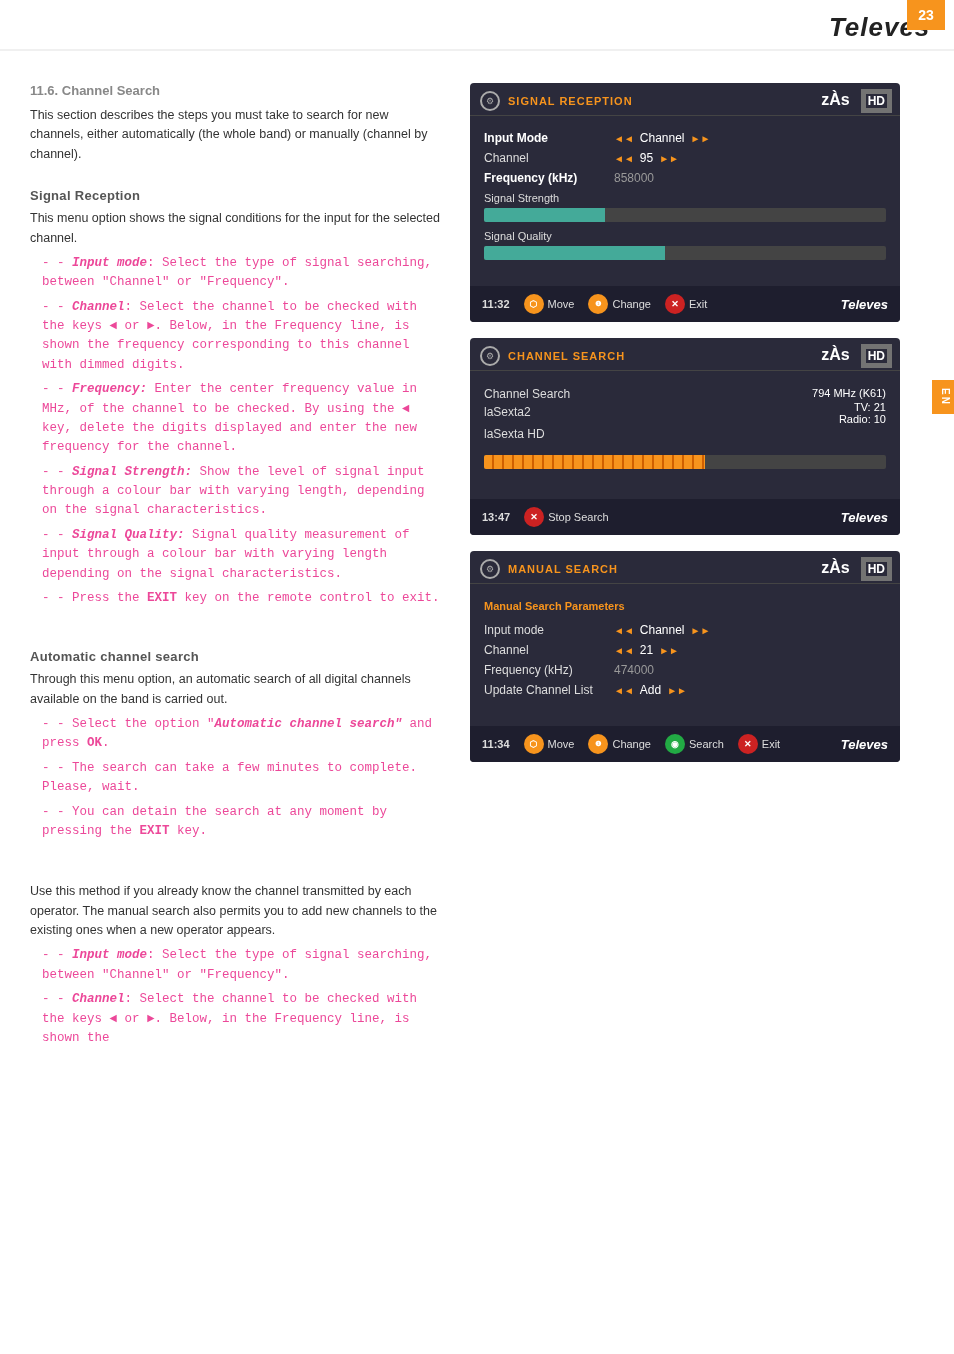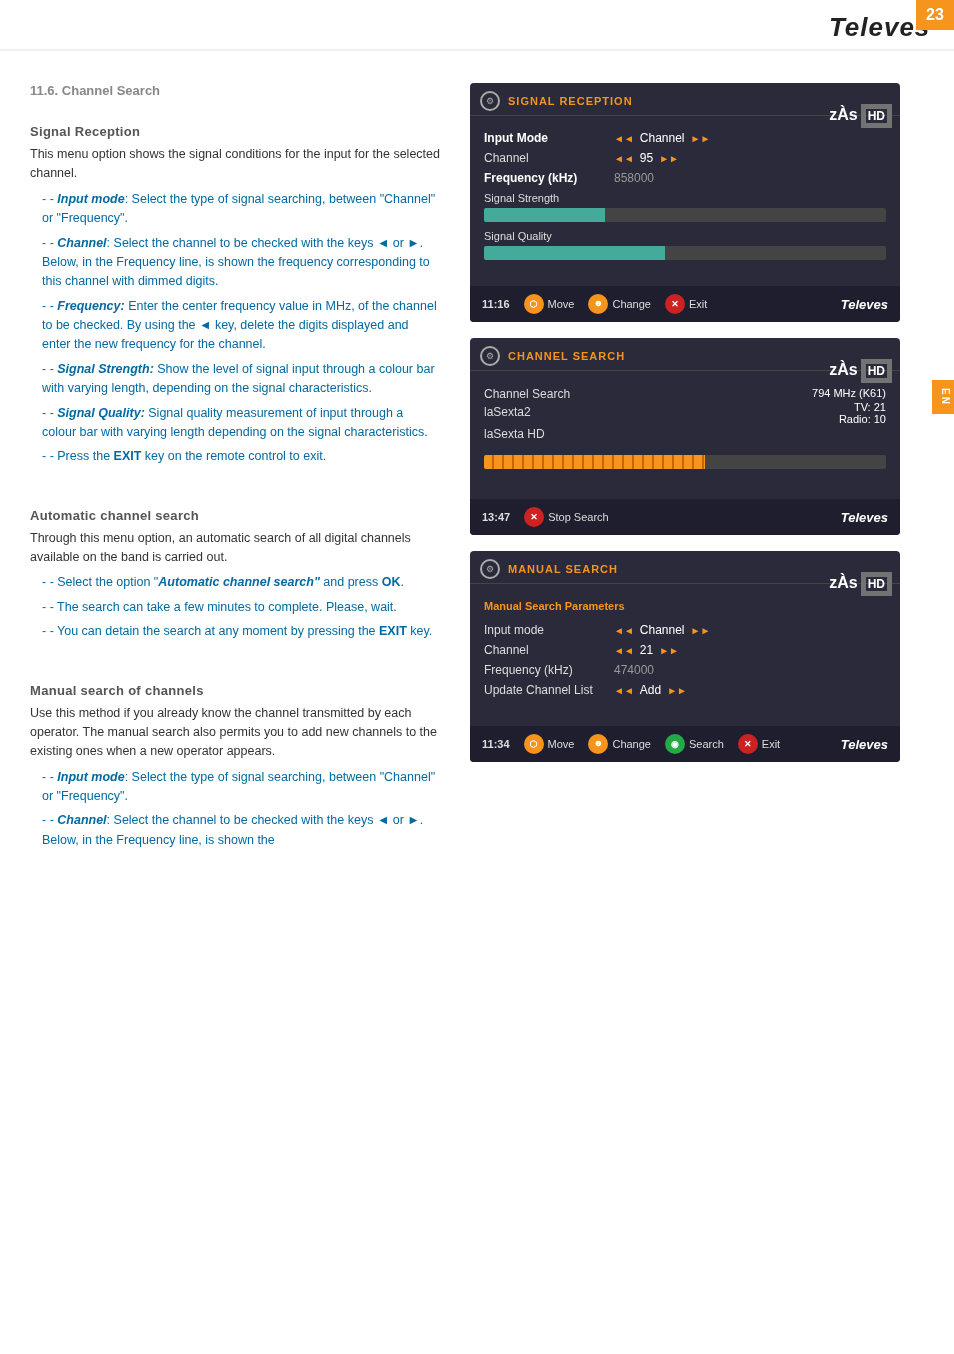--- a/index.html
+++ b/index.html
@@ -19,26 +19,26 @@
       justify-content: flex-end;
       align-items: center;
       padding: 12px 20px 6px 0;
       border-bottom: 2px solid #f0f0f0;
     }
 
     
     .page-badge {
       position: absolute;
       top: 0;
-      right: 0;
+      right: 9px;
       width: 38px;
       height: 30px;
       background: #f7941d;
       color: white;
-      font-size: 16px;
+      font-size: 14px;
       font-weight: bold;
       display: flex;
       align-items: center;
       justify-content: center;
     }
 
     
     .en-badge {
       position: absolute;
       right: 0;
@@ -89,21 +89,22 @@
       font-size: 12.5px;
       line-height: 1.55;
       margin-bottom: 6px;
       color: #333;
     }
     .bullet {
       font-size: 12.5px;
       line-height: 1.55;
       margin-bottom: 5px;
       padding-left: 12px;
-      color: #0369a1;
+      color: #ec4899;
+      font-family: Liberation Mono, monospace;
     }
     .bullet::before {
       content: "- ";
     }
     em.bold { font-style: italic; font-weight: bold; }
     strong { font-weight: bold; }
     .spacer { height: 18px; }
 
     
     .tv-screen {
@@ -111,28 +112,28 @@
       border-radius: 4px;
       overflow: hidden;
       color: white;
       font-size: 12px;
       position: relative;
     }
 
     
     .zasd-badge {
       position: absolute;
-      top: 21px;
+      top: 6px;
       right: 8px;
       font-size: 16px;
       font-weight: bold;
       color: white;
       display: flex;
       align-items: baseline;
-      gap: 1px;
+      gap: 9px;
     }
     .zasd-badge .hd {
       font-size: 12px;
       border: 5px solid #737373;
       padding: 0 2px;
       margin-left: 2px;
     }
 
     
     .screen-header {
@@ -304,20 +305,21 @@
   <div style="font-size:26px;font-weight:bold;font-style:italic;color:#222;letter-spacing:1px;">
     <span>Televes</span><span style="color:#f7941d;font-size:8px;vertical-align:super;">·</span>
   </div>
 </div>
 
 <div class="content">
 
   <div class="text-col">
 
     <div class="chapter-title">11.6. Channel Search</div>
+    <p>This section describes the steps you must take to search for new channels, either automatically (the whole band) or manually (channel by channel).</p>
 
     <div class="spacer"></div>
 
     <div class="section-title">Signal Reception</div>
     <p>This menu option shows the signal conditions for the input for the selected channel.</p>
     <div class="bullet">- <em class="bold">Input mode</em>: Select the type of signal searching, between "Channel" or "Frequency".</div>
     <div class="bullet">- <em class="bold">Channel</em>: Select the channel to be checked with the keys ◄ or ►. Below, in the Frequency line, is shown the frequency corresponding to this channel with dimmed digits.</div>
     <div class="bullet">- <em class="bold">Frequency:</em> Enter the center frequency value in MHz, of the channel to be checked. By using the ◄ key, delete the digits displayed and enter the new frequency for the channel.</div>
     <div class="bullet">- <em class="bold">Signal Strength:</em> Show the level of signal input through a colour bar with varying length, depending on the signal characteristics.</div>
     <div class="bullet">- <em class="bold">Signal Quality:</em> Signal quality measurement of input through a colour bar with varying length depending on the signal characteristics.</div>
@@ -328,21 +330,20 @@
 
     <div class="section-title">Automatic channel search</div>
     <p>Through this menu option, an automatic search of all digital channels available on the band is carried out.</p>
     <div class="bullet">- Select the option "<em class="bold">Automatic channel search"</em> and press <strong>OK</strong>.</div>
     <div class="bullet">- The search can take a few minutes to complete. Please, wait.</div>
     <div class="bullet">- You can detain the search at any moment by pressing the <strong>EXIT</strong> key.</div>
 
     <div class="spacer"></div>
     <div class="spacer"></div>
 
-    <div class="section-title">Manual search of channels</div>
     <p>Use this method if you already know the channel transmitted by each operator. The manual search also permits you to add new channels to the existing ones when a new operator appears.</p>
     <div class="bullet">- <em class="bold">Input mode</em>: Select the type of signal searching, between "Channel" or "Frequency".</div>
     <div class="bullet">- <em class="bold">Channel</em>: Select the channel to be checked with the keys ◄ or ►. Below, in the Frequency line, is shown the</div>
 
   </div>
 
   <div class="ui-col">
 
     <div class="tv-screen">
       <div class="zasd-badge">
@@ -385,21 +386,21 @@
           <div class="bar-fill-strength"></div>
         </div>
 
         <div style="color:#ddd;font-size:11px;">Signal Quality</div>
         <div class="bar-container">
           <div class="bar-fill-quality"></div>
         </div>
         <div style="height:10px;"></div>
       </div>
       <div class="screen-footer">
-        <span class="footer-time">11:16</span>
+        <span class="footer-time">11:32</span>
         <div class="footer-btn">
           <div class="btn-icon orange">⬡</div>
           <span class="btn-label">Move</span>
         </div>
         <div class="footer-btn">
           <div class="btn-icon orange" style="font-size:7px;">❶</div>
           <span class="btn-label">Change</span>
         </div>
         <div class="footer-btn">
           <div class="btn-icon red">✕</div>

